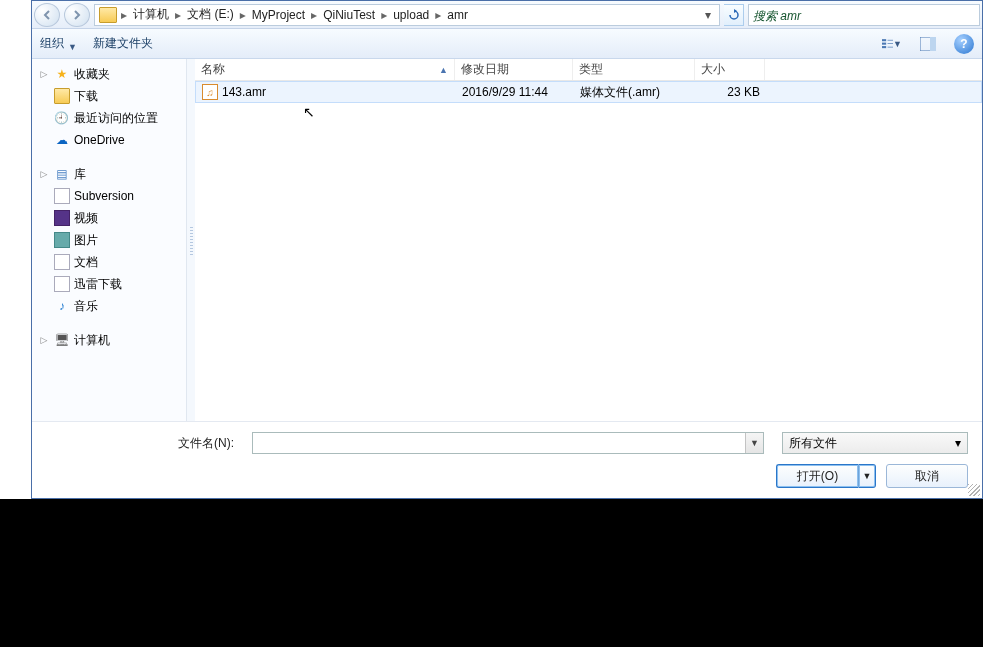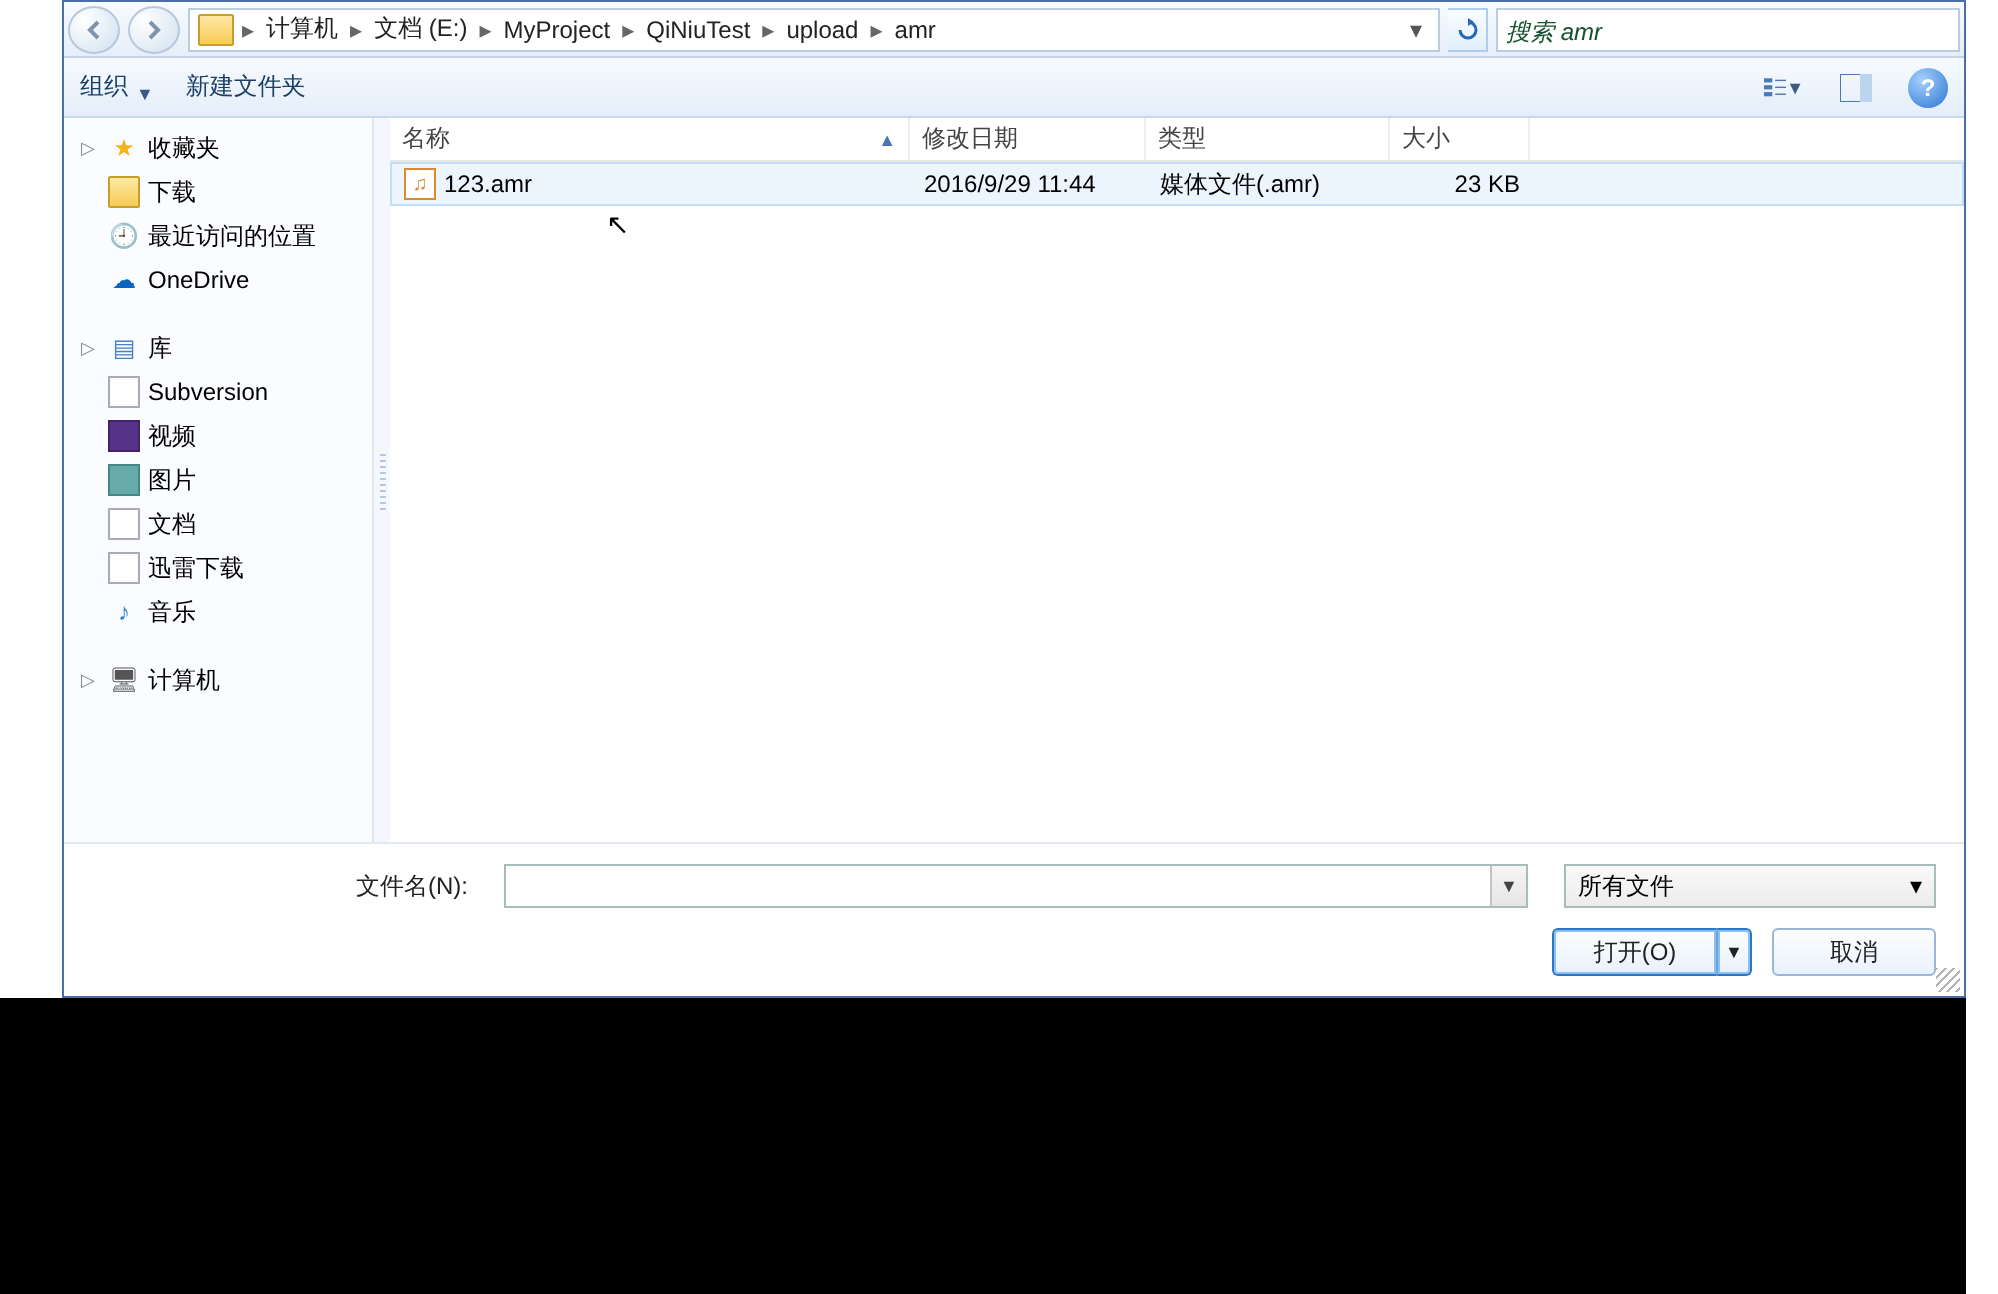--- a/index.html
+++ b/index.html
@@ -219,21 +219,21 @@
             <span>类型</span>
           </div>
           <div class="col" style="width:70px">
             <span>大小</span>
           </div>
         </div>
 
         <div class="file-row">
           <div class="fc" style="width:260px">
             <span class="ico-amr">♫</span>
-            <span>123.amr</span>
+            <span>143.amr</span>
           </div>
           <div class="fc" style="width:118px">2016/9/29 11:44</div>
           <div class="fc" style="width:122px">媒体文件(.amr)</div>
           <div class="fc" style="width:70px;justify-content:flex-end">23 KB</div>
         </div>
 
         <div class="cursor-arrow">↖</div>
       </div>
     </div>
 

